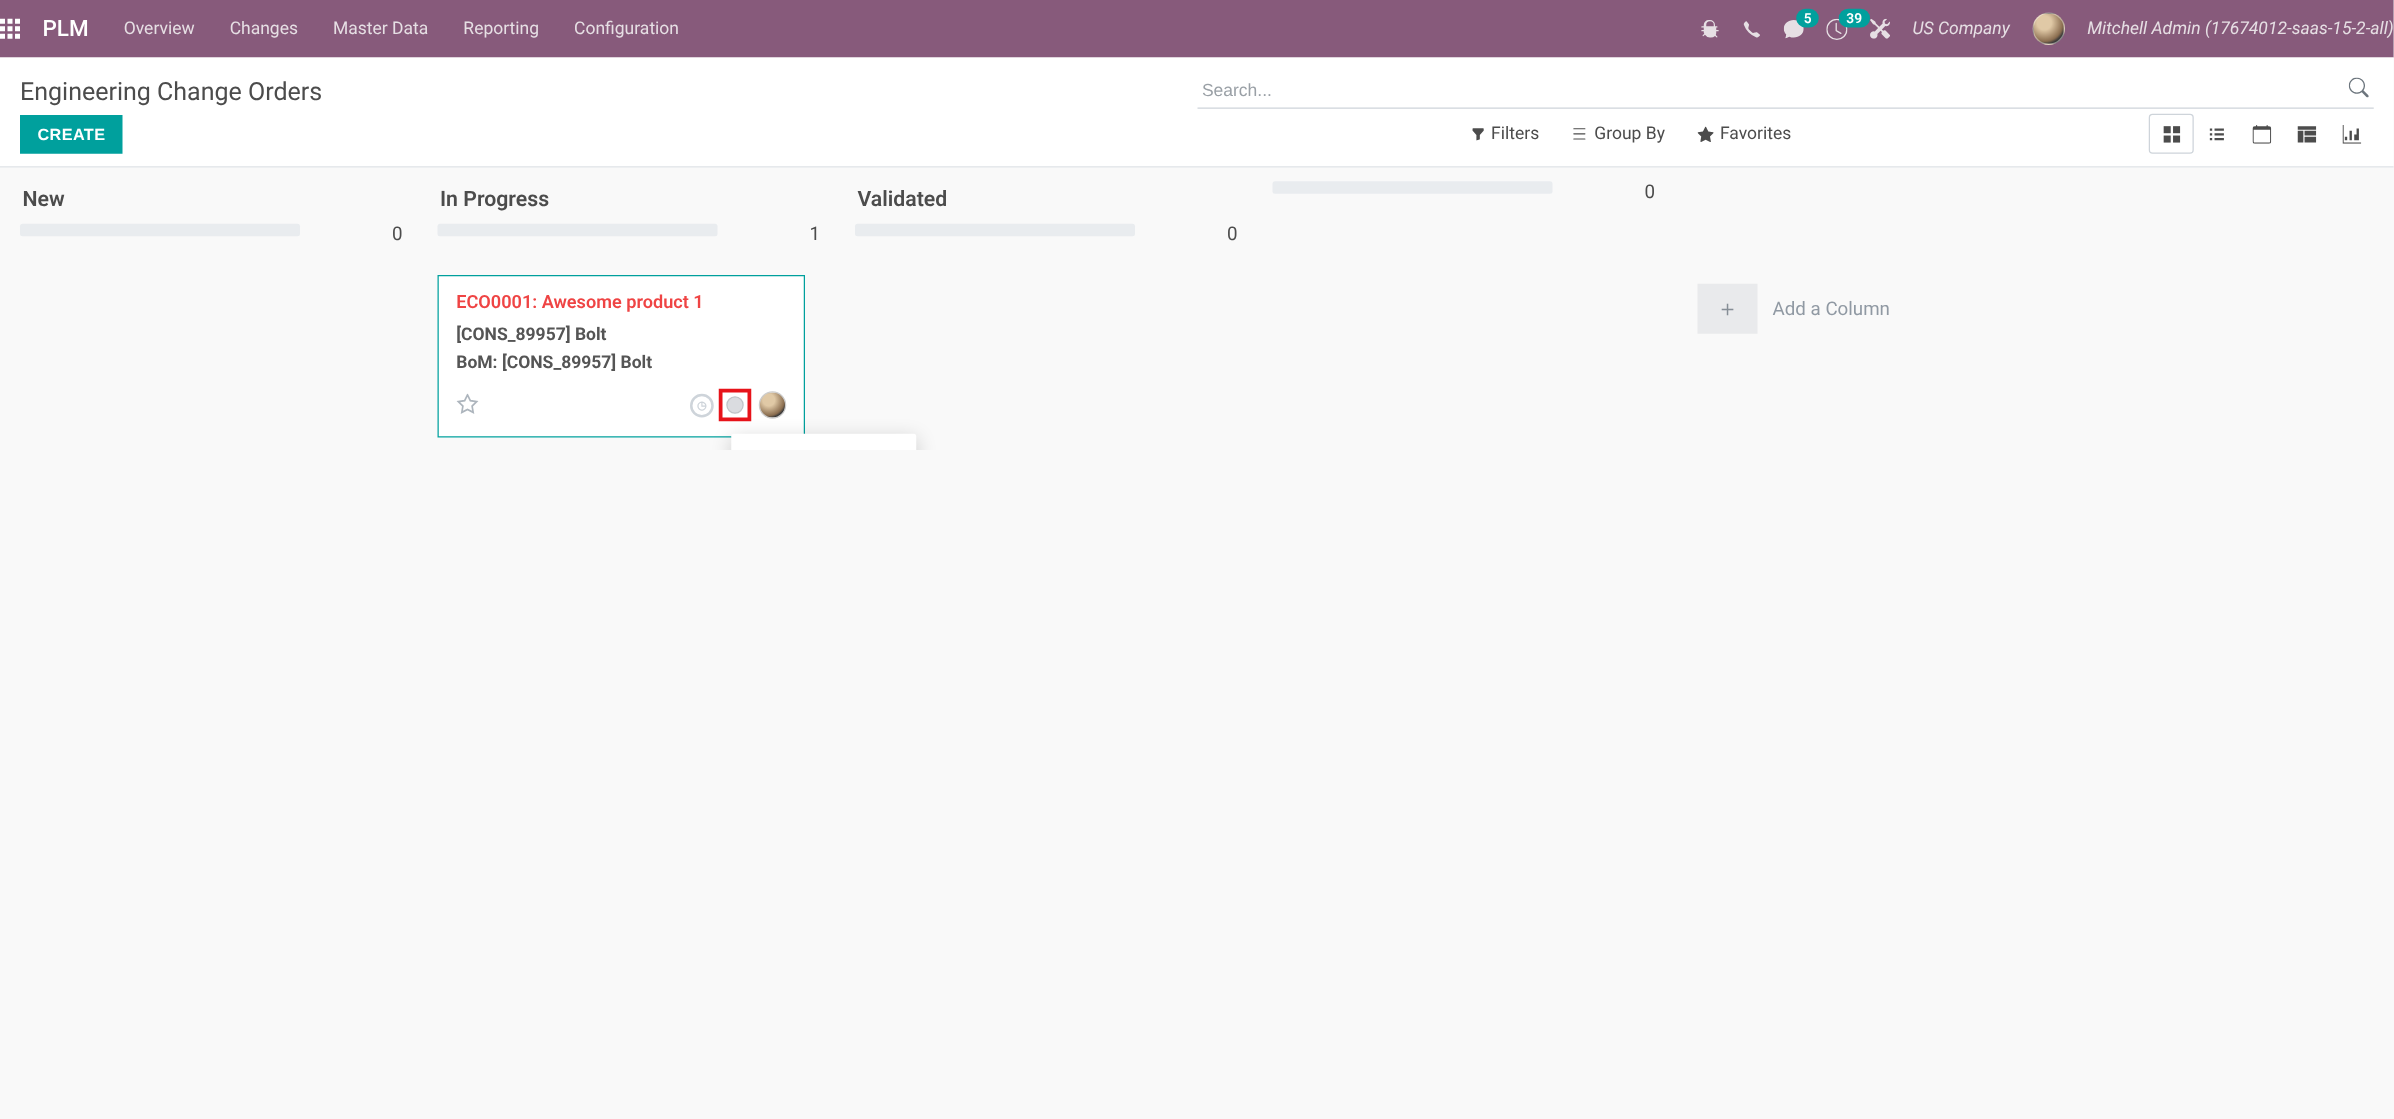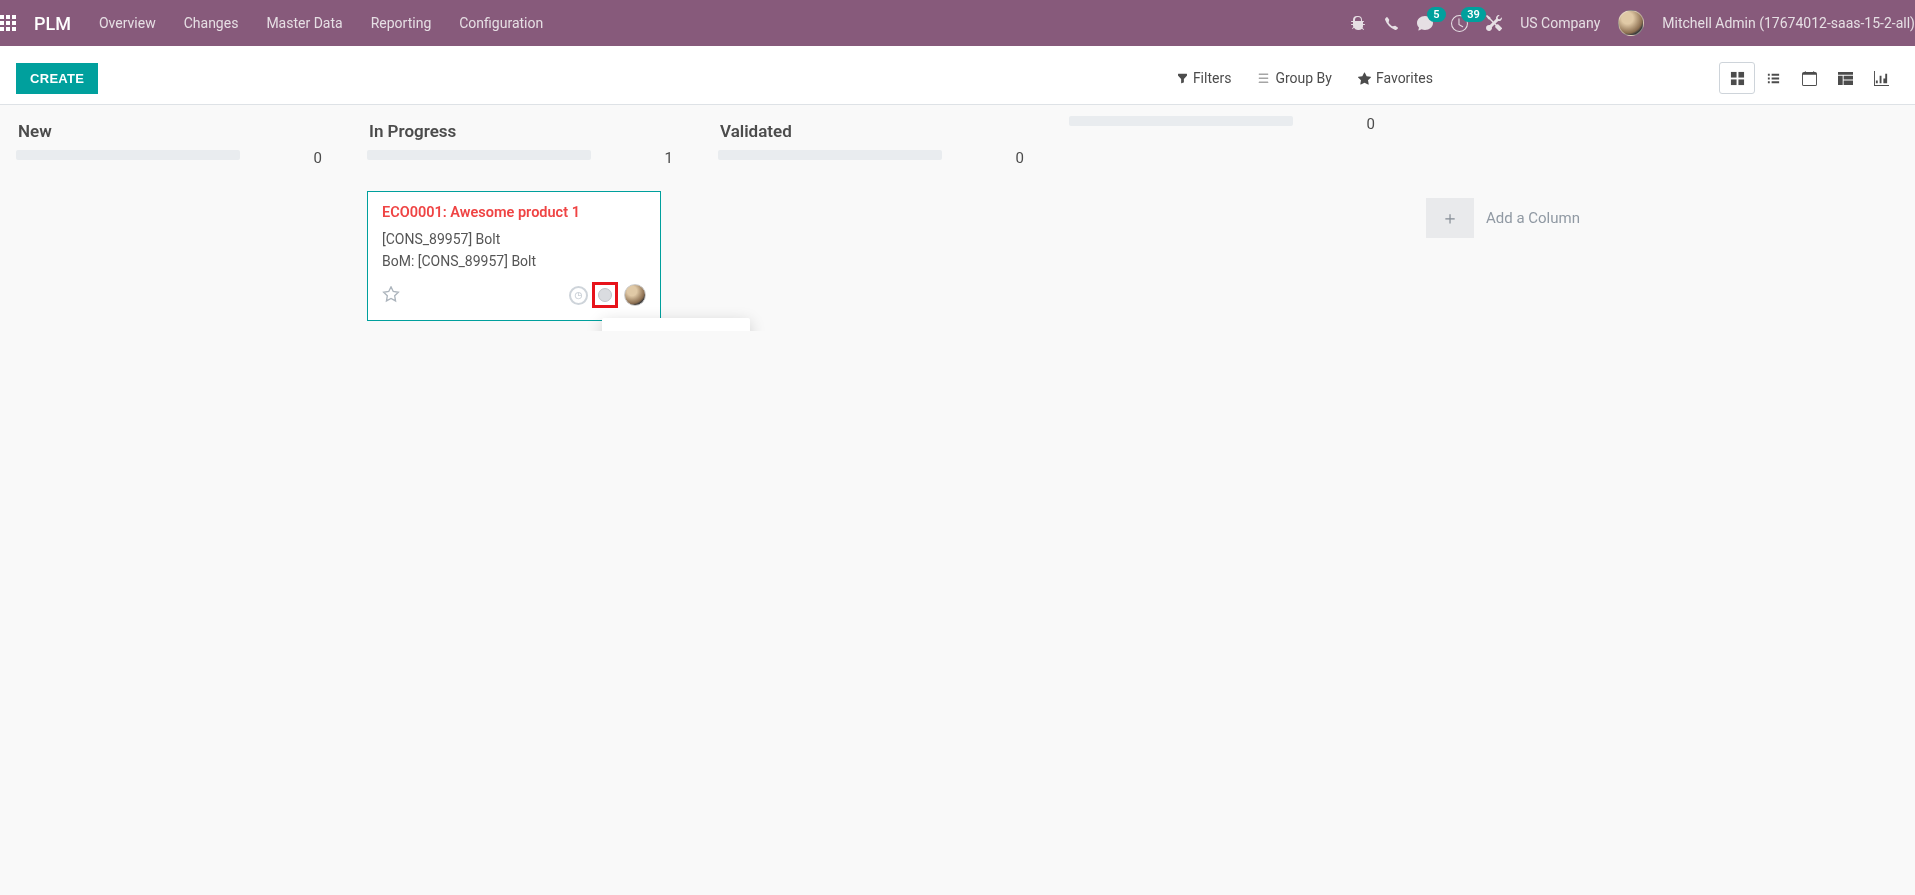--- a/index.html
+++ b/index.html
@@ -10,51 +10,51 @@
   .navbar .apps-icon { width: 18px; display: grid; grid-template-columns: repeat(3,4px); grid-gap: 2px; margin-right: 16px; cursor:pointer; }
   .navbar .apps-icon span { width:4px; height:4px; background:#fff; display:block; }
   .navbar .brand { font-size: 18px; font-weight: 500; margin-right: 28px; }
   .navbar .menu { display:flex; gap: 28px; }
   .navbar .menu a { color: #e6dfe4; text-decoration:none; font-size: 14px; cursor:pointer; }
   .navbar .spacer { flex:1; }
   .navbar .right { display:flex; align-items:center; gap:18px; }
   .navbar .right .icon { color:#e6dfe4; cursor:pointer; position:relative; display:flex; align-items:center; }
   .navbar .right .badge { position:absolute; top:-8px; left:10px; background:#00a09d; color:#fff; border-radius:10px; font-size:11px; padding:1px 6px; font-weight:600; }
   .navbar .avatar { width:26px; height:26px; border-radius:50%; background: radial-gradient(circle at 35% 30%, #e0c9a6 25%, #8a6d4f 65%, #3a3a3a 75%); border:1px solid rgba(255,255,255,0.4); }
-  .navbar .company, .navbar .user { color:#e6dfe4; font-size:14px; cursor:pointer; }
+  .navbar .company, .navbar .user { color:#e6dfe4; font-size:14px; cursor:pointer;font-style:italic; }
   
   
   .control-panel { background:#fff; border-bottom:1px solid #dee2e6; padding: 12px 16px 10px 16px; }
   .cp-row1 { display:flex; align-items:center; }
   .breadcrumb { font-size: 20px; color:#4c4c4c; }
   .search-wrap { margin-left:auto; width: 50%; position:relative; }
   .search-input { width:100%; border:none; border-bottom:1px solid #ced4da; padding:6px 28px 6px 4px; font-size:14px; outline:none; background:transparent; }
   .search-input::placeholder{ color:#9aa0a6; }
   .search-icon { position:absolute; right:4px; top:4px; color:#6c757d; }
   
   .cp-row2 { display:flex; align-items:center; margin-top: 4px; }
   .btn-create { background:#00a09d; color:#fff; border:none; padding:8px 14px; font-size:13px; font-weight:600; letter-spacing:0.3px; cursor:pointer; }
   .search-tools { margin-left:auto; display:flex; gap:26px; align-items:center; }
   .tool { color:#4c4c4c; cursor:pointer; display:flex; align-items:center; gap:5px; font-size:14px; }
   .view-switcher { margin-left: 260px; display:flex; gap:0; }
   .view-btn { width:36px; height:32px; display:flex; align-items:center; justify-content:center; color:#4c4c4c; cursor:pointer; border:1px solid transparent; }
   .view-btn.active { border:1px solid #ced4da; border-radius:3px; }
   
   
-  .kanban { display:flex; padding: 8px 16px; gap:17px; }
+  .kanban { display:flex; padding: 8px 16px; gap:0; }
   .column { width: 334px; flex-shrink:0; padding: 2px 0; }
   .col-header { display:flex; align-items:center; justify-content:space-between; padding: 6px 2px 8px 2px; }
   .col-title { font-size:17px; font-weight:600; color:#4c4c4c; }
   .col-count { font-size:15px; color:#4c4c4c; padding-right: 28px;}
   .col-bar { height:10px; background:#e9ecef; border-radius:2px; width: 224px; margin-bottom:6px; }
   .col-header-row2 { display:flex; align-items:center; justify-content:space-between; }
   
   .card { background:#fff; border:1px solid #00a09d; padding:12px 14px; margin-top: 24px; width: 294px; cursor:pointer; position:relative; }
   .card-title { font-weight:600; color:#ef4444; margin-bottom:8px; font-size:14.5px;}
-  .card-line { color:#555; font-size:14px; line-height:1.55; }
+  .card-line { color:#555; font-size:14px; line-height:1.55;font-weight:bold; }
   .card-footer { display:flex; align-items:center; justify-content:space-between; margin-top:10px; }
   .star { color:#adb5bd; cursor:pointer; }
   .card-right { display:flex; align-items:center; gap:4px; position:relative; }
   .pill-outline { width:19px; height:19px; border:2px solid #ced4da; border-radius:50%; display:flex; align-items:center; justify-content:center; font-size:9px; color:#ced4da; font-weight:700; }
   .status-box { border:3px solid #e7131a; padding:3px; display:flex; align-items:center; justify-content:center; }
   .status-dot-gray { width:14px; height:14px; border-radius:50%; background:#dadce0; border:1px solid #bfc3c7; }
   .card-avatar { width:22px; height:22px; border-radius:50%; background: radial-gradient(circle at 35% 30%, #e0c9a6 25%, #8a6d4f 65%, #3a3a3a 75%); margin-left:2px; border:1px solid #ccc; }
   
   .dropdown { position:absolute; top:36px; right:-104px; background:#fff; box-shadow:0 4px 16px rgba(0,0,0,0.18); border-radius:2px; padding:6px 0; width:148px; z-index:20; }
   .dropdown-item { display:flex; align-items:center; gap:12px; padding:7px 16px; cursor:pointer; font-size:14.5px; color:#4c4c4c;}
@@ -120,20 +120,31 @@
           <path d="M1 0 0 1l2.2 3.081a1 1 0 0 0 .815.419h.07a1 1 0 0 1 .708.293l2.675 2.675-2.617 2.654A3.003 3.003 0 0 0 0 13a3 3 0 1 0 5.878-.851l2.654-2.617.968.968-.305.914a1 1 0 0 0 .242 1.023l3.27 3.27a.997.997 0 0 0 1.414 0l1.586-1.586a.997.997 0 0 0 0-1.414l-3.27-3.27a1 1 0 0 0-1.023-.242L10.5 9.5l-.96-.96 2.68-2.643A3.005 3.005 0 0 0 16 3c0-.269-.035-.53-.102-.777l-2.14 2.141L12 4l-.364-1.757L13.777.102a3 3 0 0 0-3.675 3.68L7.462 6.46 4.793 3.793a1 1 0 0 1-.293-.707v-.071a1 1 0 0 0-.419-.814L1 0z"></path>
         </svg>
     </div>
     <span class="company">US Company</span>
     <div class="avatar"></div>
     <span class="user">Mitchell Admin (17674012-saas-15-2-all)</span>
   </div>
 </div>
 
 <div class="control-panel">
+  <div class="cp-row1">
+    <div class="breadcrumb">Engineering Change Orders</div>
+    <div class="search-wrap">
+      <input class="search-input" placeholder="Search..." style="">
+      <span class="search-icon">
+        <svg width="16" height="16" viewBox="0 0 16 16" fill="currentColor">
+            <path d="M11.742 10.344a6.5 6.5 0 1 0-1.397 1.398h-.001c.03.04.062.078.098.115l3.85 3.85a1 1 0 0 0 1.415-1.414l-3.85-3.85a1.007 1.007 0 0 0-.115-.1zM12 6.5a5.5 5.5 0 1 1-11 0 5.5 5.5 0 0 1 11 0z"></path>
+          </svg>
+      </span>
+    </div>
+  </div>
   <div class="cp-row2">
     <button class="btn-create">CREATE</button>
     <div class="search-tools">
       <div class="tool">
         <svg width="11" height="11" viewBox="0 0 16 16" fill="currentColor">
             <path d="M1.5 1.5A.5.5 0 0 1 2 1h12a.5.5 0 0 1 .5.5v2a.5.5 0 0 1-.128.334L10 8.692V13.5a.5.5 0 0 1-.342.474l-3 1A.5.5 0 0 1 6 14.5V8.692L1.628 3.834A.5.5 0 0 1 1.5 3.5v-2z"></path>
           </svg>
         <span>Filters</span>
       </div>
       <div class="tool">

